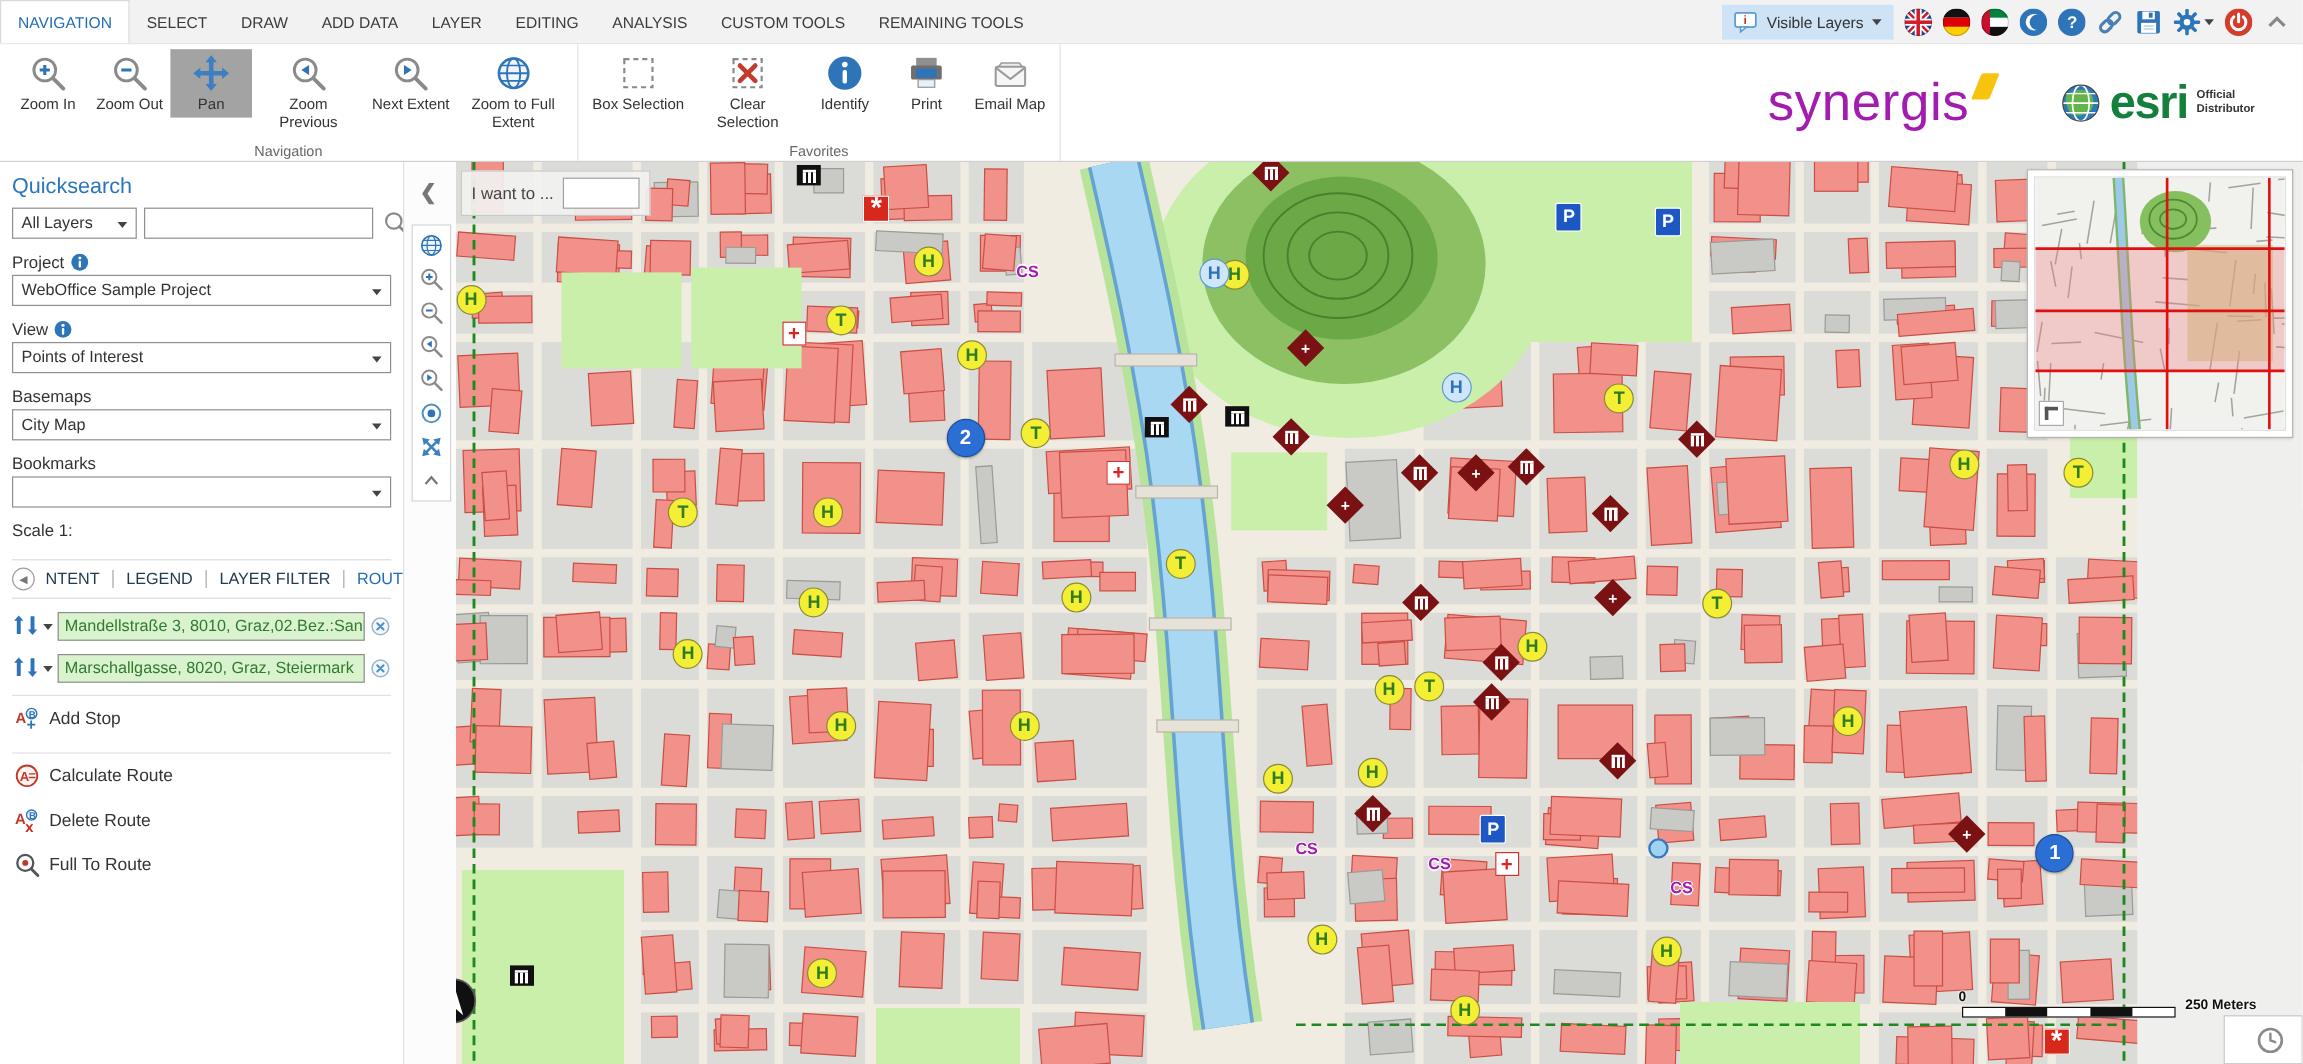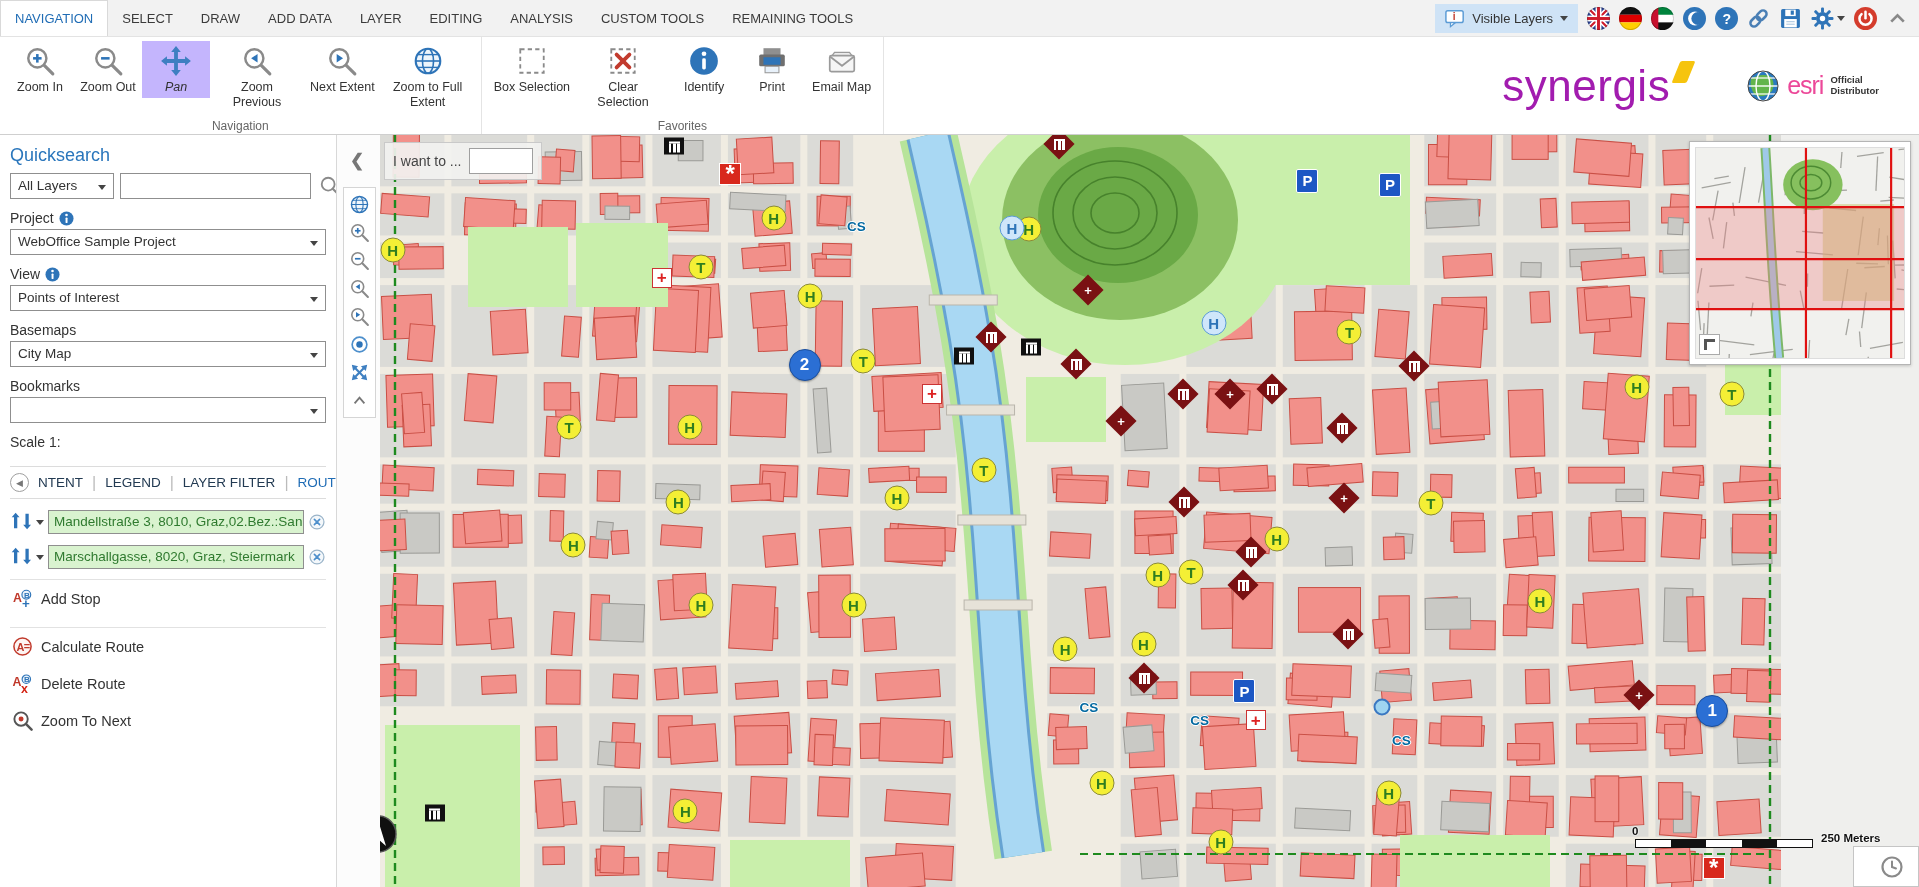--- a/index.html
+++ b/index.html
@@ -17,29 +17,29 @@
   .caret{width:0;height:0;border-left:4px solid transparent;border-right:4px solid transparent;border-top:5px solid #444;display:inline-block;}
   .cicon{width:23px;height:23px;display:inline-flex;align-items:center;justify-content:center;cursor:pointer;}
   .cicon svg{width:100%;height:100%;}
   .gear-wrap{display:flex;align-items:center;gap:3px;cursor:pointer;}
   
   #ribbon{position:absolute;left:0;top:37px;width:100%;height:98px;background:#fff;border-bottom:1px solid #cfcfcf;
           box-sizing:border-box;display:flex;}
   .rgroup{position:relative;display:flex;align-items:flex-start;padding:4px 6px 16px 6px;border-right:1px solid #e4e4e4;}
   .rgroup-label{position:absolute;left:0;right:0;bottom:1px;text-align:center;font-size:12px;color:#666;}
   .tool{display:flex;flex-direction:column;align-items:center;min-width:56px;max-width:82px;padding:3px 6px;cursor:pointer;}
-  .tool.active{background:#c4b5fd;font-style:italic;}
+  .tool.active{background:#a3a3a3;}
   .ticon{width:34px;height:34px;display:flex;align-items:center;justify-content:center;}
   .ticon svg{width:32px;height:32px;}
   .tlabel{font-size:12.5px;color:#333;text-align:center;line-height:1.2;margin-top:2px;}
   #ribbon-logos{margin-left:auto;display:flex;align-items:center;gap:55px;padding-right:40px;}
   .synergis{font-size:44px;color:#a21caf;letter-spacing:.5px;display:flex;}
   .syn-slash{width:15px;height:22px;background:#f6c40e;transform:skewX(-22deg);margin-left:6px;border-radius:2px;}
   .esri{display:flex;align-items:center;gap:7px;}
-  .esri-word{font-size:25px;font-weight:normal;color:#ec4899;letter-spacing:-1px;}
+  .esri-word{font-size:39px;font-weight:bold;color:#15803d;letter-spacing:-1px;}
   .esri-sub{font-size:9.5px;color:#333;line-height:1.15;font-weight:bold;}
   
   #bodyrow{position:absolute;left:0;top:135px;right:0;bottom:0;display:flex;}
   
   #sidebar{width:337px;box-sizing:border-box;background:#fff;padding:10px 10px 0 10px;border-right:1px solid #d8d8d8;overflow:hidden;}
   .qs-title{font-size:18px;color:#2a76bc;margin-bottom:7px;}
   .qs-row{display:flex;align-items:center;gap:6px;}
   .selbox{position:relative;border:1px solid #8f8f8f;height:26px;line-height:24px;background:#fff;
           font-size:13.5px;padding:0 22px 0 7px;box-sizing:border-box;white-space:nowrap;overflow:hidden;cursor:pointer;}
   .selbox .sc{position:absolute;right:7px;top:11px;}
@@ -92,21 +92,21 @@
          font-size:15px;font-weight:bold;}
   .mk-num{width:30px;height:30px;border-radius:50%;background:#2b6fd4;border:1px solid #1b4f9e;color:#fff;
           font-size:17px;font-weight:bold;box-shadow:0 1px 2px rgba(0,0,0,.35);}
   .mk-dia{width:22px;height:22px;background:#7a1113;transform:translate(-50%,-50%) rotate(45deg);}
   .mk-dia .g{transform:rotate(-45deg);color:#fff;font-size:13px;font-weight:bold;display:flex;align-items:center;justify-content:center;width:22px;height:22px;}
   .bars{width:11px;height:9px;background:linear-gradient(90deg,#fff 0 2.5px,transparent 2.5px 4.2px,#fff 4.2px 6.7px,transparent 6.7px 8.4px,#fff 8.4px 11px);border-top:2px solid #fff;}
   .mk-p{width:20px;height:22px;background:#1c57c4;border-radius:2px;color:#fff;font-size:15px;font-weight:bold;border:1px solid #fff;}
   .mk-rc{width:18px;height:18px;background:#fff;border:1px solid #cc3333;color:#d22;font-size:17px;font-weight:bold;line-height:15px;}
   .mk-rs{width:20px;height:20px;background:#d8281c;border:1px solid #fff;color:#fff;font-size:24px;line-height:10px;font-weight:bold;}
   .mk-bk{width:20px;height:17px;background:#101010;display:flex;align-items:flex-end;justify-content:center;padding-bottom:2px;box-sizing:border-box;}
-  .mk-cs{color:#0369a1;font-size:13.5px;font-weight:bold;text-shadow:-1px 0 #fff,1px 0 #fff,0 -1px #fff,0 1px #fff;}
+  .mk-cs{color:#a21caf;font-size:13.5px;font-weight:bold;text-shadow:-1px 0 #fff,1px 0 #fff,0 -1px #fff,0 1px #fff;}
   .mk-bd{width:13px;height:13px;border-radius:50%;background:#9fd4f0;border:2px solid #3a78c2;}
   
   #iwant{position:absolute;left:4px;top:7px;background:rgba(242,242,240,.92);border:1px solid #c9c9c9;
          display:flex;align-items:center;gap:8px;padding:5px 8px;}
   #iwant .lbl{font-size:14px;color:#444;}
   #iwant input{width:58px;height:22px;border:1px solid #9f9f9f;outline:none;font-family:inherit;}
   #overview{position:absolute;right:8px;top:6px;width:222px;height:224px;background:#fff;border:1px solid #b5b5b5;
             box-shadow:0 1px 3px rgba(0,0,0,.2);padding:5px;box-sizing:border-box;cursor:pointer;}
   #ovwrap{position:relative;width:100%;height:100%;overflow:hidden;border:1px solid #ddd;box-sizing:border-box;}
   #ovsvg{width:100%;height:100%;display:block;}
@@ -539,21 +539,21 @@
                 <text x="9.5" y="21" font-size="13" font-weight="bold" fill="#d42314" font-family="Liberation Sans,sans-serif">x</text>
               </svg></span>
             <span>Delete Route</span>
           </div>
           <div class="route-btn">
             <span class="ri"><svg viewBox="0 0 22 22">
                 <circle cx="9.5" cy="9.5" r="7" fill="#fff" stroke="#555" stroke-width="2"></circle>
                 <circle cx="9.5" cy="9.5" r="2.6" fill="#c0392b"></circle>
                 <line x1="14.8" y1="14.8" x2="20.5" y2="20.5" stroke="#555" stroke-width="2.6" stroke-linecap="round"></line>
               </svg></span>
-            <span>Zoom To Next</span>
+            <span>Full To Route</span>
           </div>
         </div>
     </div>
 
     <div id="gutter">
       <div id="collapse-btn">❮</div>
       <div id="vtoolbar">
           <div class="vtool">
             <svg viewBox="0 0 30 30">
               <circle cx="15" cy="15" r="11.5" fill="#eef5fb" stroke="#2e74b8" stroke-width="2"></circle>

